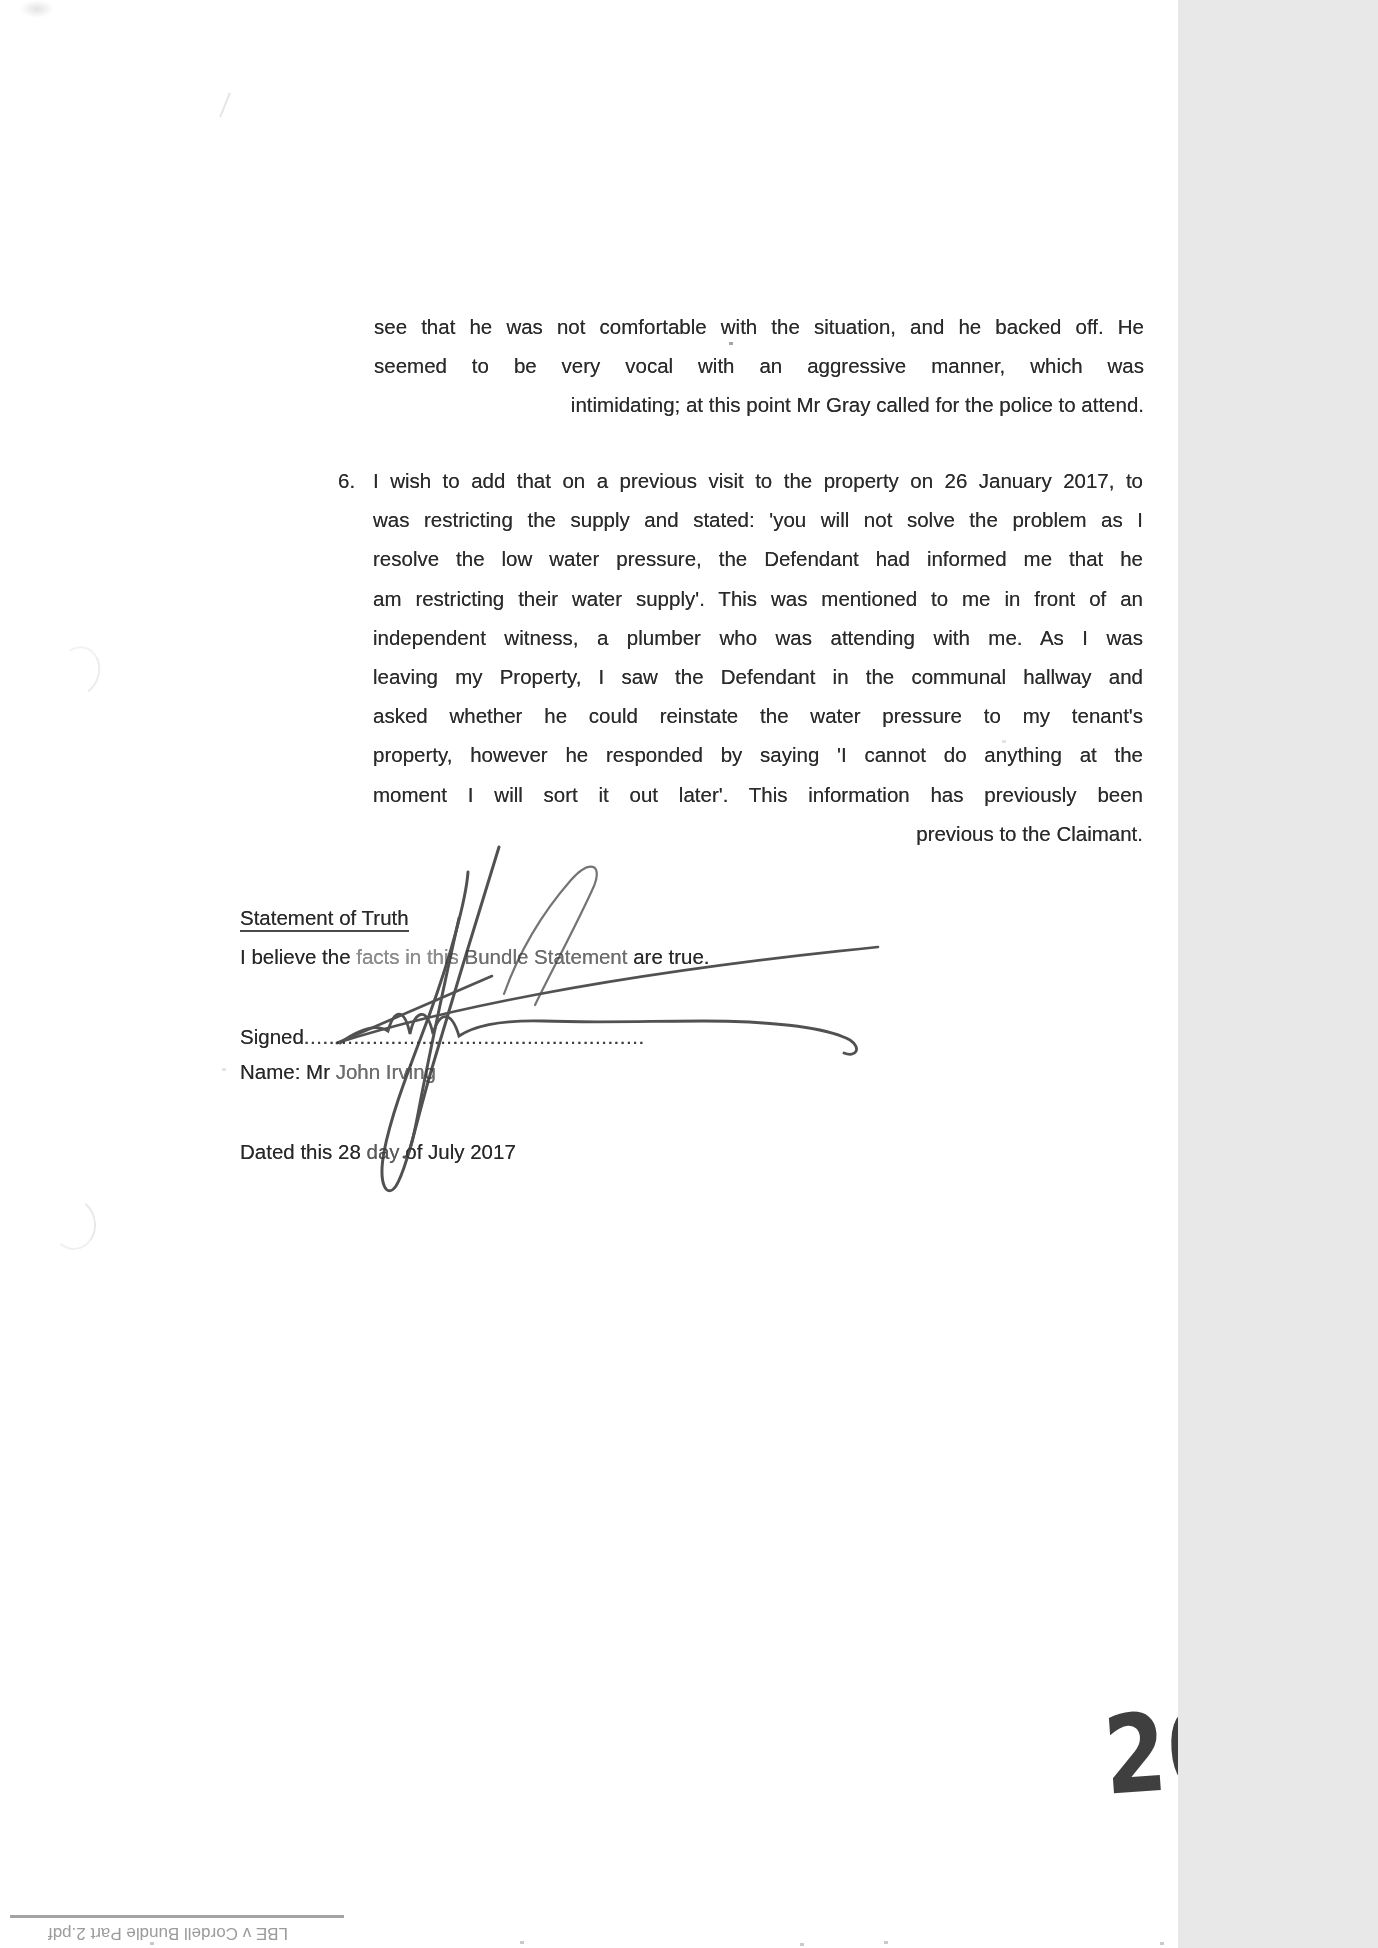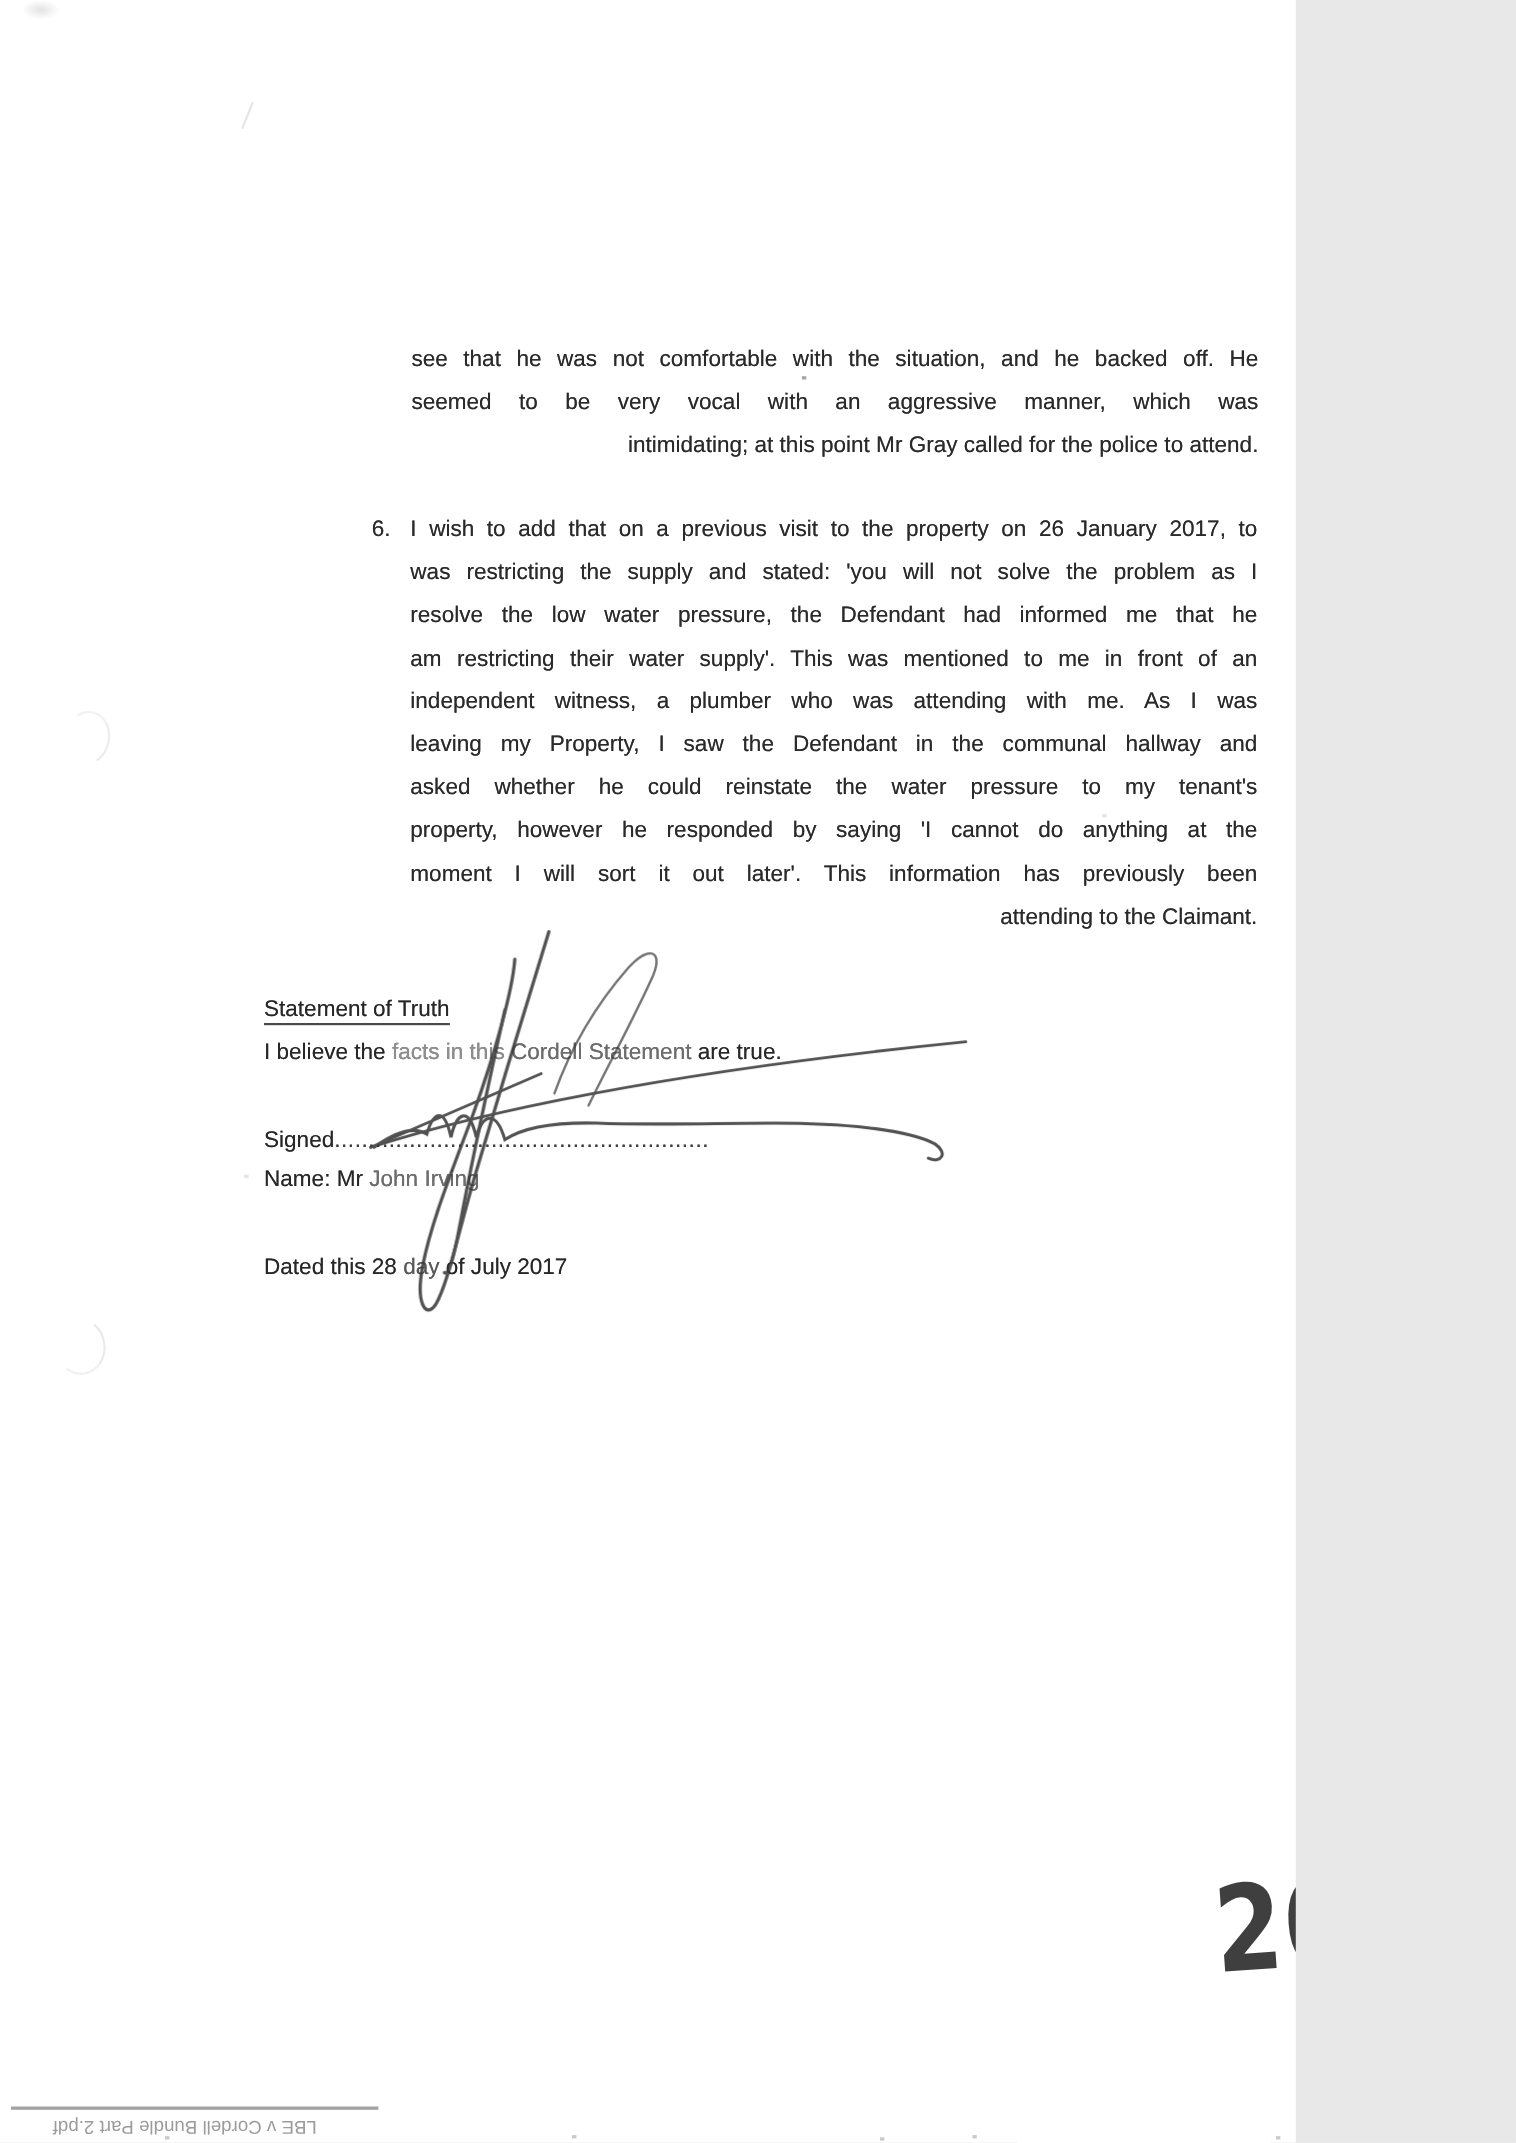--- a/index.html
+++ b/index.html
@@ -95,29 +95,29 @@
   <section class="para" style="left:373px;top:461px;width:770px;">
     <div class="jline">I wish to add that on a previous visit to the property on 26 January 2017, to</div>
     <div class="jline">was restricting the supply and stated: 'you will not solve the problem as I</div>
     <div class="jline">resolve the low water pressure, the Defendant had informed me that he</div>
     <div class="jline">am restricting their water supply'. This was mentioned to me in front of an</div>
     <div class="jline">independent witness, a plumber who was attending with me. As I was</div>
     <div class="jline">leaving my Property, I saw the Defendant in the communal hallway and</div>
     <div class="jline">asked whether he could reinstate the water pressure to my tenant's</div>
     <div class="jline">property, however he responded by saying 'I cannot do anything at the</div>
     <div class="jline">moment I will sort it out later'. This information has previously been</div>
-    <div class="lline">attending to the Claimant.</div>
+    <div class="lline">previous to the Claimant.</div>
   </section>
 
   <div class="sot-line sot-heading" style="top:903px;">
     <span>Statement of Truth</span>
   </div>
 
   <div class="sot-line" style="top:942px;">
-    <span>I believe the </span><span class="tx-light">facts in this </span><span class="tx-mid">Cordell Statement </span><span>are true.</span>
+    <span>I believe the </span><span class="tx-light">facts in this </span><span class="tx-mid">Bundle Statement </span><span>are true.</span>
   </div>
 
   <div class="sot-line" style="top:1022px;">
     <span>Signed</span><span class="dots">.......................................................</span>
   </div>
 
   <div class="sot-line" style="top:1057px;">
     <span>Name: Mr </span><span class="tx-mid">John Irving</span>
   </div>
 

